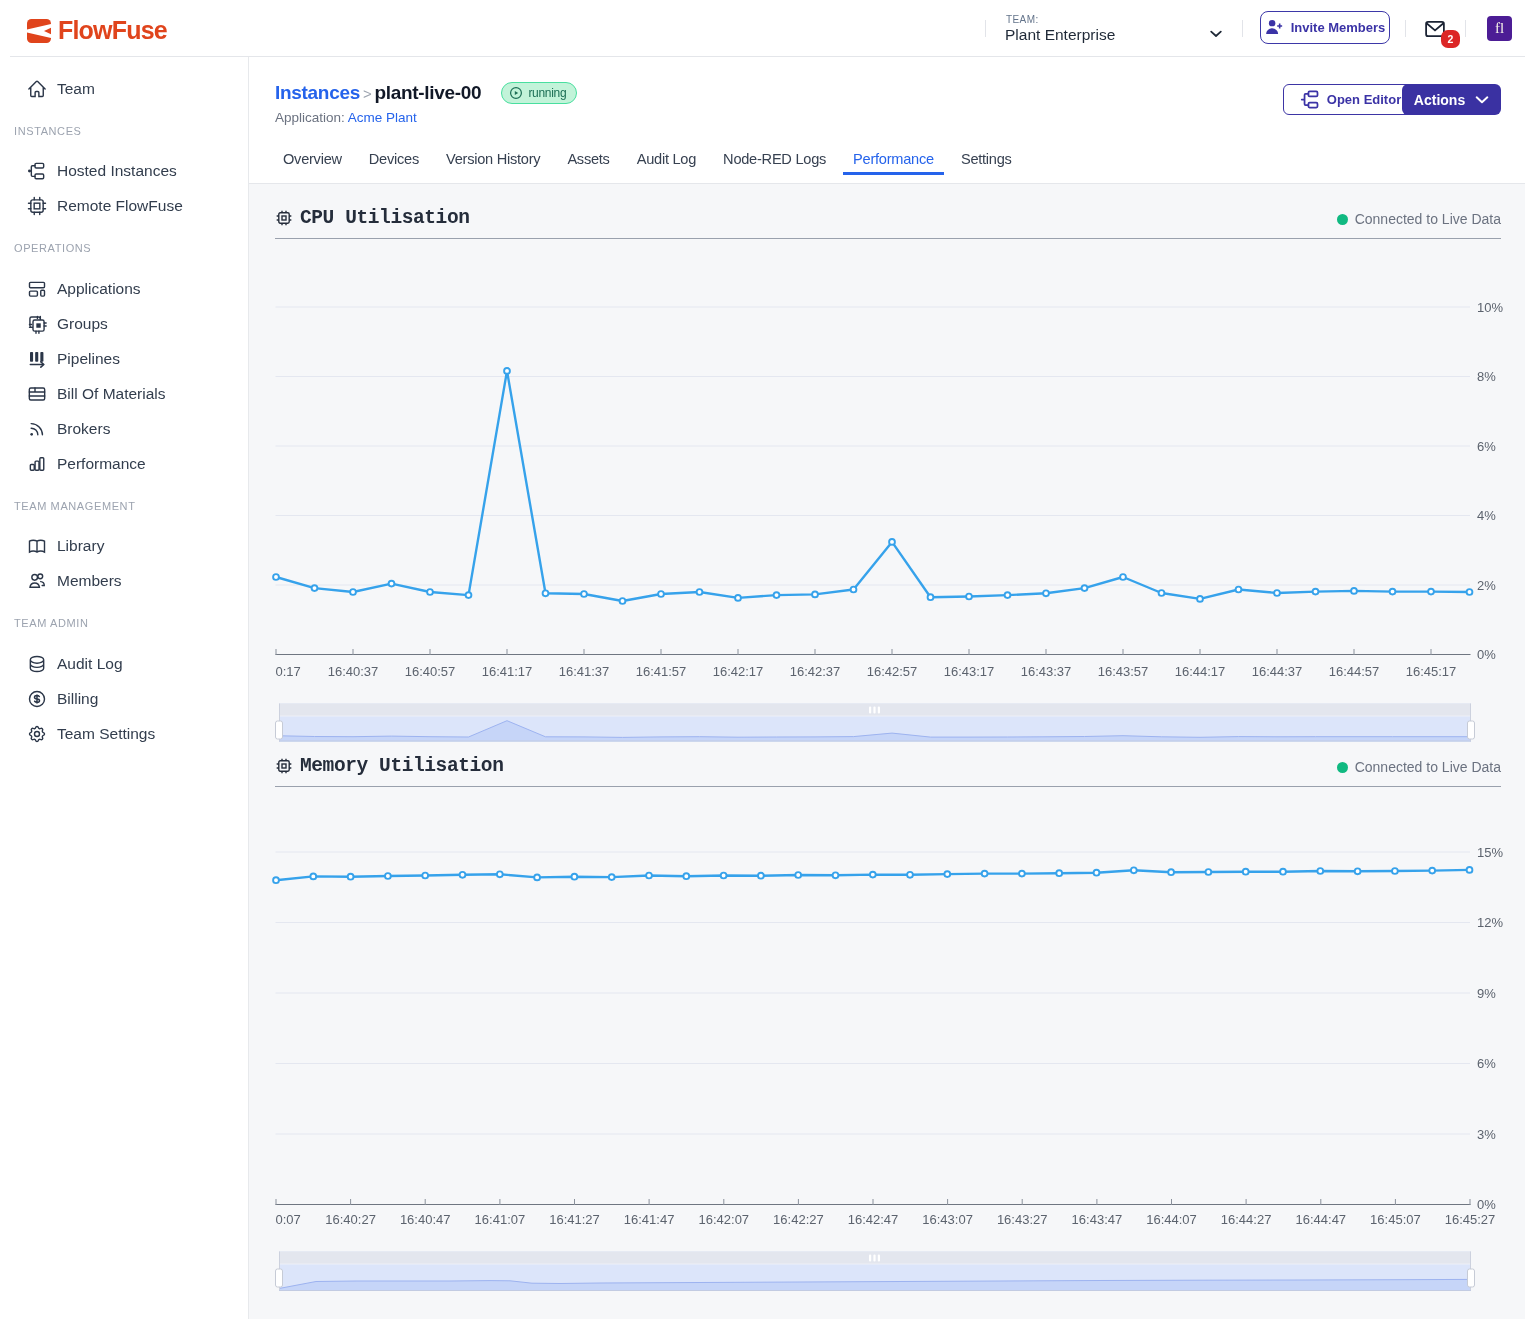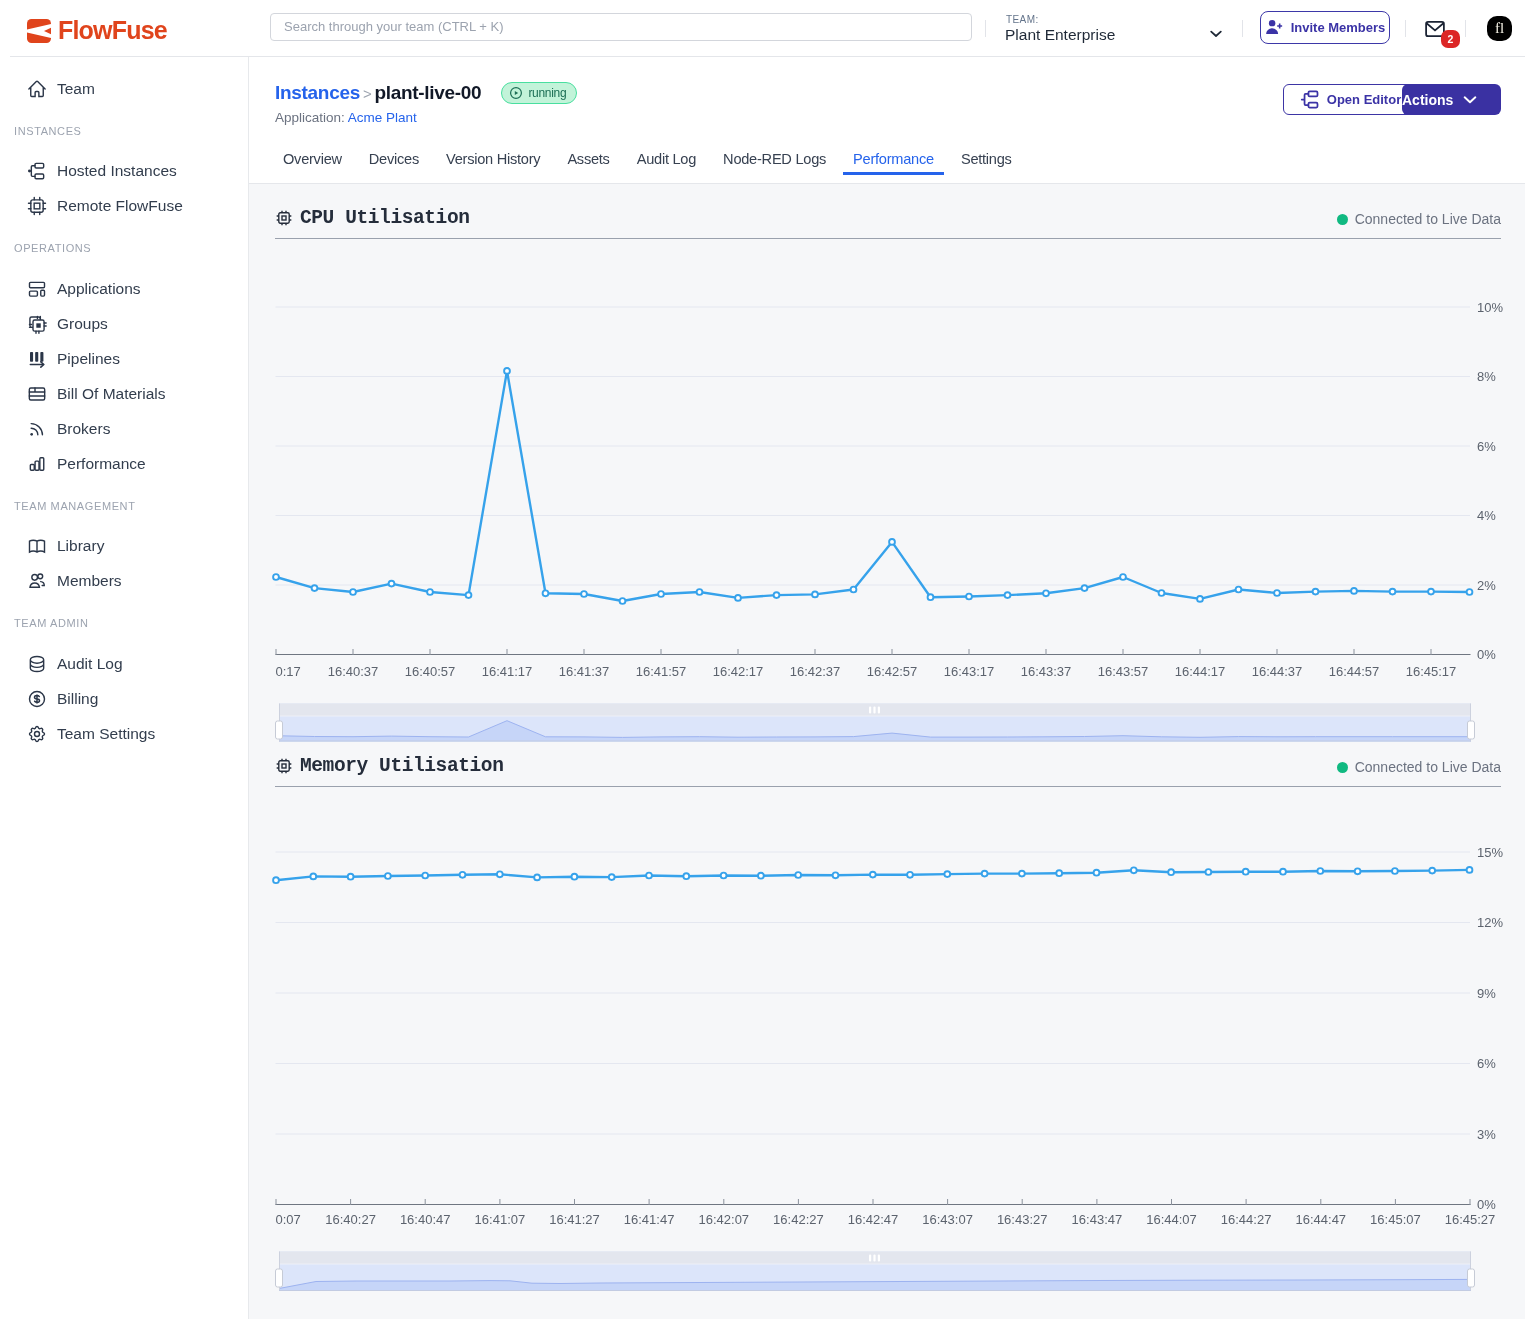--- a/index.html
+++ b/index.html
@@ -9,37 +9,37 @@
 #logo { position:absolute; left:17px; top:16px; display:flex; align-items:center; }
 #logotext { font-size:25px; font-weight:bold; color:#e0441c; margin-left:7px; letter-spacing:-0.8px; }
 #search { position:absolute; left:260px; top:13px; width:702px; height:28px; border:1px solid #d3d6dc; border-radius:4px; background:#fff; color:#9ca3af; font-size:13px; line-height:26px; padding-left:13px; }
 .vdiv { position:absolute; top:20px; height:17px; width:1px; background:#e2e4e9; }
 #teamlabel { position:absolute; left:996px; top:14px; font-size:10px; color:#64748b; letter-spacing:0.4px; }
 #teamname { position:absolute; left:995px; top:26px; font-size:15.5px; color:#1f2937; }
 #teamchev { position:absolute; left:1200px; top:24px; }
 #invite { position:absolute; left:1250px; top:11px; width:130px; height:33px; border:1.4px solid #3d38a8; border-radius:8px; background:#fff; display:flex; align-items:center; justify-content:center; gap:7px; color:#3b33a6; font-size:13px; font-weight:bold; }
 #mailwrap { position:absolute; left:1415px; top:21px; }
 #mailbadge { position:absolute; left:1431px; top:30px; width:19px; height:18px; background:#dc2626; border-radius:7px; color:#fff; font-size:10.5px; font-weight:bold; text-align:center; line-height:18px; }
-#avatar { position:absolute; left:1477px; top:16px; width:25px; height:25px; border-radius:10px; background:#000000; color:#f6f3e7; font-family:"Liberation Serif",serif; font-size:15px; text-align:center; line-height:25px; }
+#avatar { position:absolute; left:1477px; top:16px; width:25px; height:25px; border-radius:4px; background:#4c1d95; color:#f6f3e7; font-family:"Liberation Serif",serif; font-size:15px; text-align:center; line-height:25px; }
 
 #sidebar { position:absolute; left:0; top:57px; width:249px; height:1262px; background:#fff; border-right:1px solid #e7e9ec; z-index:9; }
 .sb-item { position:absolute; left:27px; display:flex; align-items:center; gap:10px; font-size:15.5px; color:#323d4d; height:20px; }
 .sb-ic { width:20px; height:20px; display:flex; align-items:center; justify-content:center; }
 .sb-label { position:absolute; left:14px; font-size:11px; color:#9ca3af; letter-spacing:0.6px; }
 
 #content-bg { position:absolute; left:249px; top:183px; width:1276px; height:1136px; background:#f6f7f9; z-index:1; }
 #header { position:absolute; left:249px; top:57px; width:1276px; height:127px; background:#fff; border-bottom:1px solid #e5e7eb; z-index:3; }
 #crumbs { position:absolute; left:26px; top:25px; display:flex; align-items:center; font-size:19px; font-weight:bold; letter-spacing:-0.3px; color:#111827; }
 #crumbs .sep { color:#9ca3af; font-weight:normal; font-size:15px; margin:0 3px; }
 #crumbs a { color:#2563eb; text-decoration:none; }
 #badge { margin-left:20px; height:22px; padding:0 10px 0 7px; border:1px solid #49df9f; background:#c2f3d9; border-radius:11px; display:flex; align-items:center; gap:5px; font-size:12px; font-weight:normal; color:#1c6e55; }
 #app { position:absolute; left:26px; top:53px; font-size:13.5px; color:#6b7280; }
 #app a { color:#2563eb; text-decoration:none; }
 #openeditor { position:absolute; left:1034px; top:27px; width:135px; height:31px; border:1px solid #3d35a5; border-radius:6px; background:#fff; display:flex; align-items:center; justify-content:center; gap:6px; color:#3b33a6; font-size:13px; font-weight:bold; }
-#actions { position:absolute; left:1153px; top:27px; width:99px; height:31px; border-radius:6px; background:#3a31a2; display:flex; align-items:center; gap:10px; color:#fff; font-size:14px; font-weight:bold; }
+#actions { position:absolute; left:1153px; top:27px; width:99px; height:31px; border-radius:6px; background:#3a31a2; display:flex; align-items:center; justify-content:center; gap:10px; color:#fff; font-size:14px; font-weight:bold; }
 #tabs { position:absolute; left:24px; top:88px; display:flex; gap:7px; }
 #tabs .tab { padding:0 10px; height:30px; line-height:28px; font-size:14.6px; letter-spacing:-0.25px; color:#374151; }
 #tabs .tab.active { color:#2563eb; border-bottom:3px solid #2563eb; }
 
 .ctitle { position:absolute; left:276px; display:flex; align-items:center; gap:8px; z-index:3;font-family:Liberation Mono, monospace; }
 .ctitle b { font-size:19.5px; color:#252d3b; letter-spacing:-0.4px; }
 .cunder { position:absolute; left:275px; width:1226px; height:1px; background:#9aa1ad; z-index:3; }
 .livedata { position:absolute; display:flex; align-items:center; gap:7px; font-size:14px; color:#6b7280; z-index:3; }
 .livedot { width:11px; height:11px; border-radius:50%; background:#10b981; }
 </style></head>
@@ -231,21 +231,20 @@
 <rect x="1467.5" y="1269.0" width="7" height="18" rx="2" fill="#fff" stroke="#c6cbd6" stroke-width="1"></rect>
 </svg>
 <div id="topbar">
   <div id="logo">
       <svg width="24" height="24" viewBox="0 0 24 24">
         <rect x="0" y="0" width="24" height="24" rx="4.5" fill="#e0441c"></rect>
         <path d="M0,10.4 L24,4.9 L24,8.7 L17,12 L24,15.3 L24,19.1 L0,13.6 Z" fill="#ffffff"></path>
       </svg>
       <span id="logotext">FlowFuse</span>
     </div>
-  <div id="search">Search through your team (CTRL + K)</div>
   <div class="vdiv" style="left:975px;"></div>
   <div id="teamlabel">TEAM:</div>
   <div id="teamname">Plant Enterprise</div>
   <div id="teamchev"><svg width="12" height="8" viewBox="0 0 15 9" fill="none" stroke="#1f2937" stroke-width="2.2" stroke-linecap="round" stroke-linejoin="round">
         <path d="M1.5,1.5 L7.5,7 L13.5,1.5"></path>
       </svg></div>
   <div class="vdiv" style="left:1232px;"></div>
   <div id="invite">
       <svg width="19" height="19" viewBox="0 0 20 20" fill="#3b33a6">
         <circle cx="7.5" cy="5.4" r="3.4"></circle>

